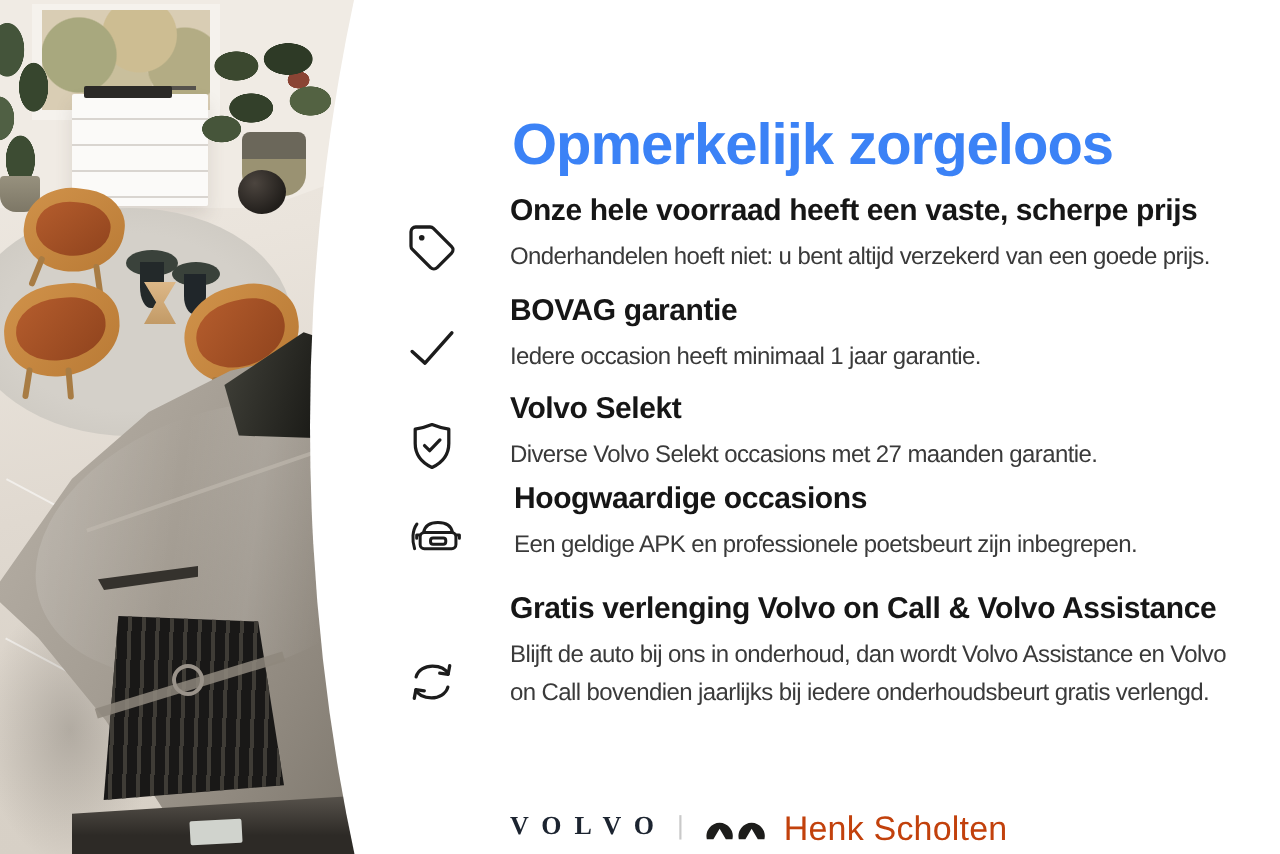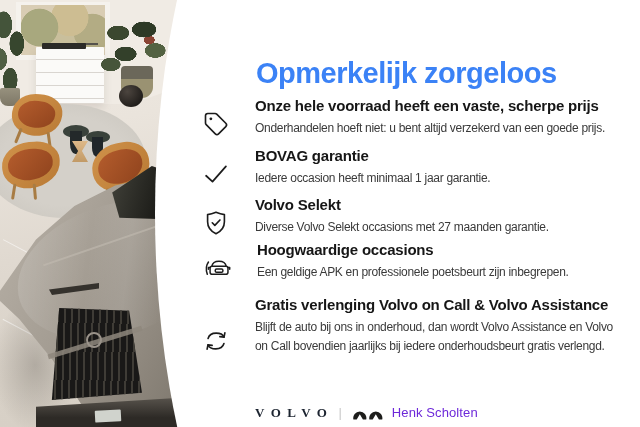--- a/index.html
+++ b/index.html
@@ -101,21 +101,21 @@
   .ftitle{font-size:15px;font-weight:bold;color:#161616;letter-spacing:-.2px;margin:0 0 5px;white-space:nowrap;}
   .fdesc{font-size:12px;color:#3a3a3a;letter-spacing:-.3px;line-height:1.55;margin:0;max-width:372px;}
   .row1{top:97px;} .row2{top:147px;} .row3{top:196px;} .row4{top:241px;} .row5{top:296px;}
 
   
   .footer{position:absolute;left:255px;top:377px;width:280px;display:flex;align-items:flex-start;margin-top:28px;}
   .volvo-wordmark{font-family:"Liberation Serif",serif;font-weight:bold;font-size:13px;
           letter-spacing:6.5px;color:#1c2430;white-space:nowrap;}
   .footer-divider{color:#c9c9c9;font-size:13px;margin:0 10px 0 5px;font-weight:normal;}
   .dealer-logo{margin-right:8px;display:block;}
-  .dealer-name{font-size:13px;color:#6d28d9;letter-spacing:.1px;white-space:nowrap;}
+  .dealer-name{font-size:17px;color:#c2410c;letter-spacing:.1px;white-space:nowrap;}
 
   svg.lineicon{display:block;}
 </style>
 </head>
 <body>
 
 <div class="photo">
   <div class="wall"></div>
   <div class="window"></div>
   <div class="plant-left"></div>

